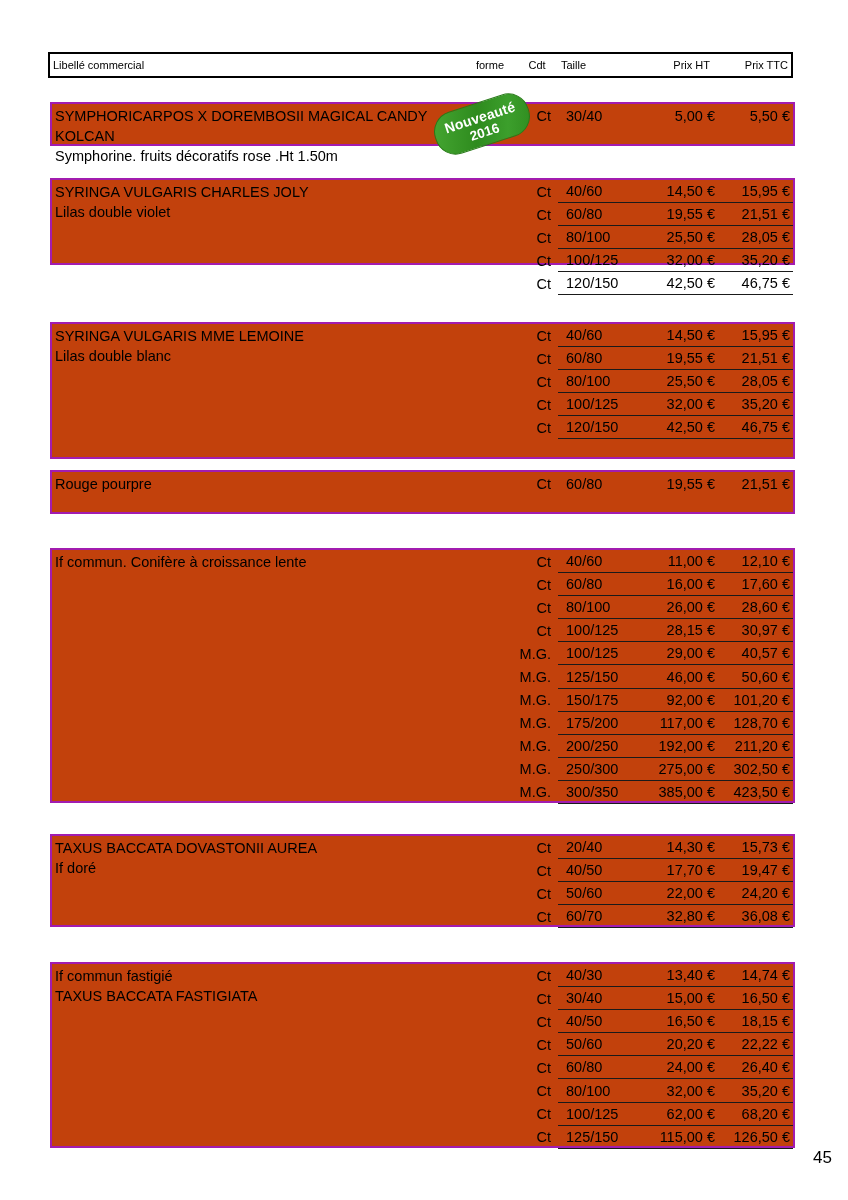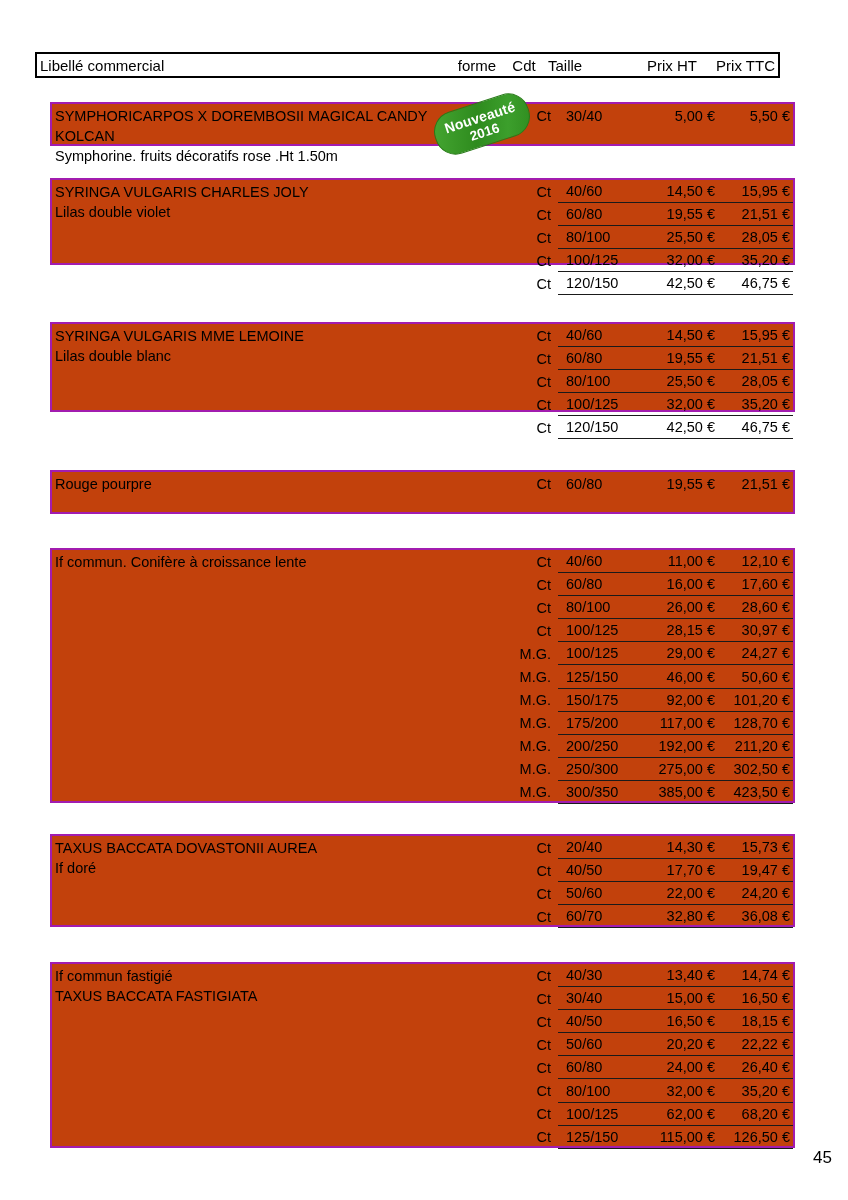--- a/index.html
+++ b/index.html
@@ -7,24 +7,24 @@
     position:relative;
     width:848px;height:1200px;
     background:#ffffff;
     font-family:"Liberation Sans",sans-serif;
     color:#000;
     overflow:hidden;
     margin:0 auto;
   }
   
   .tablehead{
-    position:absolute;left:35px;top:52px;width:745px;height:26px;
+    position:absolute;left:48px;top:52px;width:745px;height:26px;
     border:2px solid #000;box-sizing:border-box;
     display:flex;align-items:center;
-    font-size:15px;
+    font-size:11px;
   }
   .th-libelle{width:413px;padding-left:3px;}
   .th-forme{width:48px;text-align:center;}
   .th-cdt{width:46px;text-align:center;}
   .th-taille{width:87px;padding-left:1px;}
   .th-ht{width:62px;text-align:right;}
   .th-ttc{flex:1;text-align:right;padding-right:3px;}
 
   
   .block{
@@ -130,21 +130,21 @@
           <div class="prow u">
             <span class="cdt">Ct</span>
             <span class="rest">
               <span class="taille">120/150</span>
               <span class="ht">42,50 €</span>
               <span class="ttc">46,75 €</span>
             </span>
           </div>
         </div>
       </div>
-      <div class="block" style="top: 322px; height: 90px;">
+      <div class="block" style="top: 322px; height: 137px;">
         <div class="label">
           <div>SYRINGA VULGARIS MME LEMOINE</div>
           <div>Lilas double blanc</div>
         </div>
         <div class="rows">
           <div class="prow u">
             <span class="cdt">Ct</span>
             <span class="rest">
               <span class="taille">40/60</span>
               <span class="ht">14,50 €</span>
@@ -235,21 +235,21 @@
               <span class="taille">100/125</span>
               <span class="ht">28,15 €</span>
               <span class="ttc">30,97 €</span>
             </span>
           </div>
           <div class="prow u">
             <span class="cdt">M.G.</span>
             <span class="rest">
               <span class="taille">100/125</span>
               <span class="ht">29,00 €</span>
-              <span class="ttc">24,27 €</span>
+              <span class="ttc">40,57 €</span>
             </span>
           </div>
           <div class="prow u">
             <span class="cdt">M.G.</span>
             <span class="rest">
               <span class="taille">125/150</span>
               <span class="ht">46,00 €</span>
               <span class="ttc">50,60 €</span>
             </span>
           </div>

